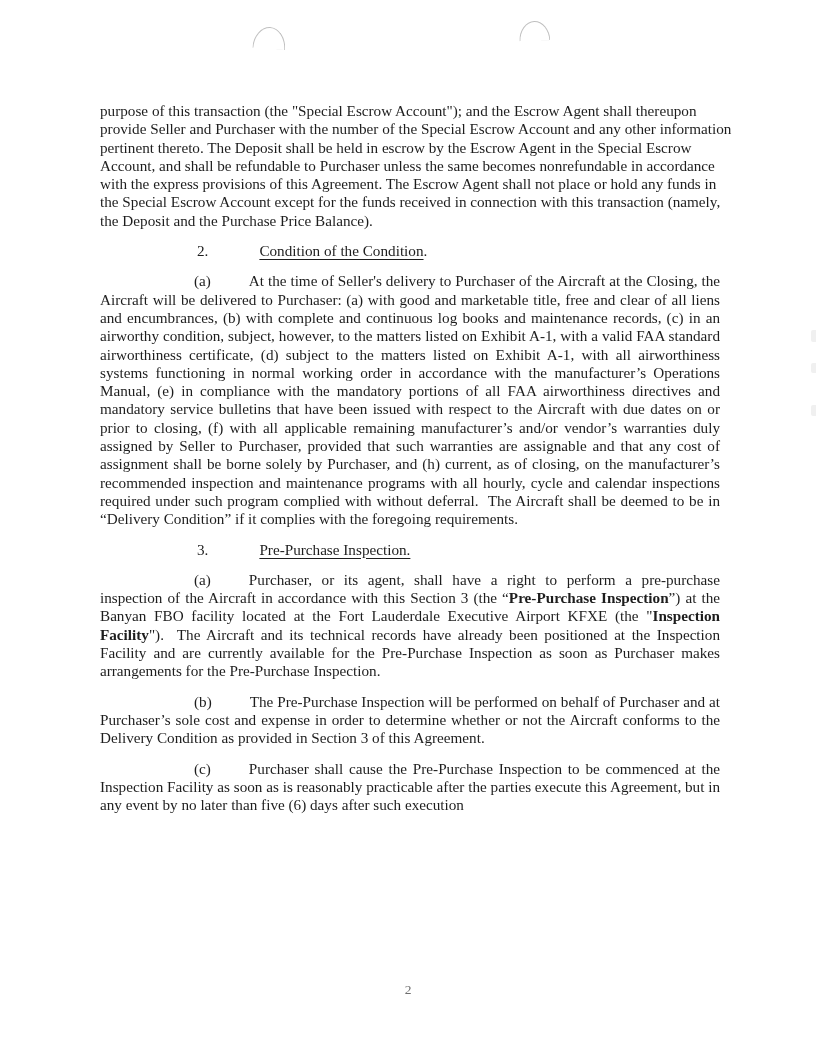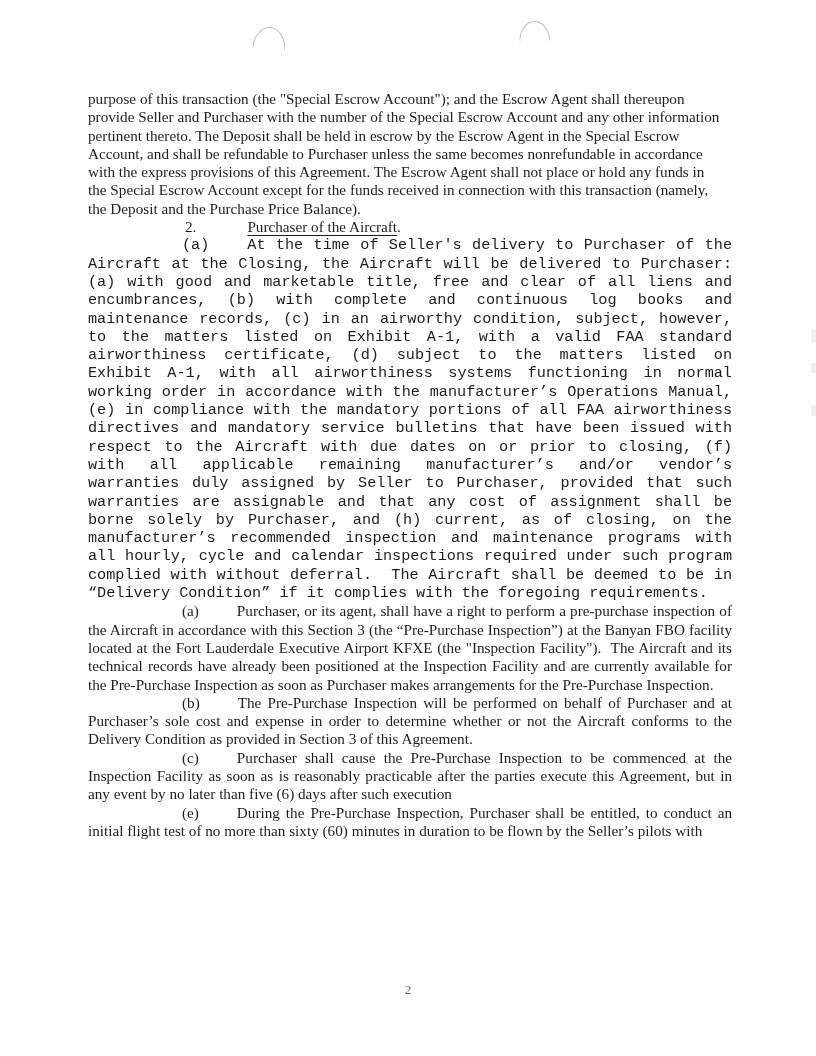--- a/index.html
+++ b/index.html
@@ -41,91 +41,91 @@
   .edge-mark.m3 { top: 405px; height: 11px; }
 
   .content {
     position: absolute;
     left: 88px;
     top: 90px;
     width: 644px;
     font-size: 15.2px;
     line-height: 18.3px;
   }
-  .content p, .content .heading { margin: 0; }
+  .content p, .content .heading { margin: 12px; }
   .intro { width: 634px; text-align: left; }
   .just  { text-align: justify; }
   .p-text, .intro { white-space: pre-wrap; }
 
   .p-indent { display: inline-block; width: 94px; }
   .p-gap    { display: inline-block; width: 38px; }
   .h-indent { display: inline-block; width: 97px; }
   .h-gap    { display: inline-block; width: 51px; }
 
   .underlined { text-decoration: underline; text-underline-offset: 2.5px; text-decoration-thickness: 1.2px; }
 
   .mt-h2  { margin-top: 25px; }
-  .mt-p2a { margin-top: 17px; font-family: Liberation Mono, monospace; }
+  .mt-p2a { margin-top: 17px; }
   .mt-h3  { margin-top: 20px; }
   .mt-p3a { margin-top: 21px; }
   .mt-p3b { margin-top: 18px; }
   .mt-p3c { margin-top: 21px; }
   .mt-p3d { margin-top: 12px; }
   .mt-p3e { margin-top: 18px; }
 
   .page-number {
     position: absolute;
     top: 982px;
     left: 0;
     width: 816px;
     text-align: center;
     font-size: 13.5px;
     color: #6e6e6e;
     font-family: "Liberation Serif", serif;
   }
-  b { font-weight: normal; }
+  b { font-weight: bold; }
 </style>
 </head>
 <body>
 
 <div class="page">
 
   <div class="ring-arc left"></div>
   <div class="ring-arc right"></div>
   <div class="edge-mark m1"></div>
   <div class="edge-mark m2"></div>
   <div class="edge-mark m3"></div>
 
   <div class="content">
 
     <p class="intro">purpose of this transaction (the "Special Escrow Account"); and the Escrow Agent shall thereupon provide Seller and Purchaser with the number of the Special Escrow Account and any other information pertinent thereto. The Deposit shall be held in escrow by the Escrow Agent in the Special Escrow Account, and shall be refundable to Purchaser unless the same becomes nonrefundable in accordance with the express provisions of this Agreement. The Escrow Agent shall not place or hold any funds in the Special Escrow Account except for the funds received in connection with this transaction (namely, the Deposit and the Purchase Price Balance).</p>
 
     <div class="heading mt-h2">
-      <span class="h-indent"></span><span>2.</span><span class="h-gap"></span><span class="underlined">Purchaser of the Aircraft</span><span>.</span>
+      <span class="h-indent"></span><span>2.</span><span class="h-gap"></span><span class="underlined">Condition of the Condition</span><span>.</span>
     </div>
 
     <p class="just mt-p2a">
       <span class="p-indent"></span><span>(a)</span><span class="p-gap"></span><span class="p-text">At the time of Seller's delivery to Purchaser of the Aircraft at the Closing, the Aircraft will be delivered to Purchaser: (a) with good and marketable title, free and clear of all liens and encumbrances, (b) with complete and continuous log books and maintenance records, (c) in an airworthy condition, subject, however, to the matters listed on Exhibit A-1, with a valid FAA standard airworthiness certificate, (d) subject to the matters listed on Exhibit A-1, with all airworthiness systems functioning in normal working order in accordance with the manufacturer’s Operations Manual, (e) in compliance with the mandatory portions of all FAA airworthiness directives and mandatory service bulletins that have been issued with respect to the Aircraft with due dates on or prior to closing, (f) with all applicable remaining manufacturer’s and/or vendor’s warranties duly assigned by Seller to Purchaser, provided that such warranties are assignable and that any cost of assignment shall be borne solely by Purchaser, and (h) current, as of closing, on the manufacturer’s recommended inspection and maintenance programs with all hourly, cycle and calendar inspections required under such program complied with without deferral.  The Aircraft shall be deemed to be in “Delivery Condition” if it complies with the foregoing requirements.</span>
     </p>
 
+    <div class="heading mt-h3">
+      <span class="h-indent"></span><span>3.</span><span class="h-gap"></span><span class="underlined">Pre-Purchase Inspection.</span><span></span>
+    </div>
 
     <p class="just mt-p3a">
       <span class="p-indent"></span><span>(a)</span><span class="p-gap"></span><span class="p-text"><span>Purchaser, or its agent, shall have a right to perform a pre-purchase inspection of the Aircraft in accordance with this Section 3 (the “</span><b>Pre-Purchase Inspection</b><span>”) at the Banyan FBO facility located at the Fort Lauderdale Executive Airport KFXE (the "</span><b>Inspection Facility</b><span>").  The Aircraft and its technical records have already been positioned at the Inspection Facility and are currently available for the Pre-Purchase Inspection as soon as Purchaser makes arrangements for the Pre-Purchase Inspection.</span></span>
     </p>
 
     <p class="just mt-p3b">
       <span class="p-indent"></span><span>(b)</span><span class="p-gap"></span><span class="p-text">The Pre-Purchase Inspection will be performed on behalf of Purchaser and at Purchaser’s sole cost and expense in order to determine whether or not the Aircraft conforms to the Delivery Condition as provided in Section 3 of this Agreement.</span>
     </p>
 
     <p class="just mt-p3c">
       <span class="p-indent"></span><span>(c)</span><span class="p-gap"></span><span class="p-text">Purchaser shall cause the Pre-Purchase Inspection to be commenced at the Inspection Facility as soon as is reasonably practicable after the parties execute this Agreement, but in any event by no later than five (6) days after such execution</span>
     </p>
 
 
-    <p class="just mt-p3e">
-      <span class="p-indent"></span><span>(e)</span><span class="p-gap"></span><span class="p-text">During the Pre-Purchase Inspection, Purchaser shall be entitled, to conduct an initial flight test of no more than sixty (60) minutes in duration to be flown by the Seller’s pilots with</span>
-    </p>
 
   </div>
 
   <div class="page-number">2</div>
 
 </div>
 
 </body></html>

